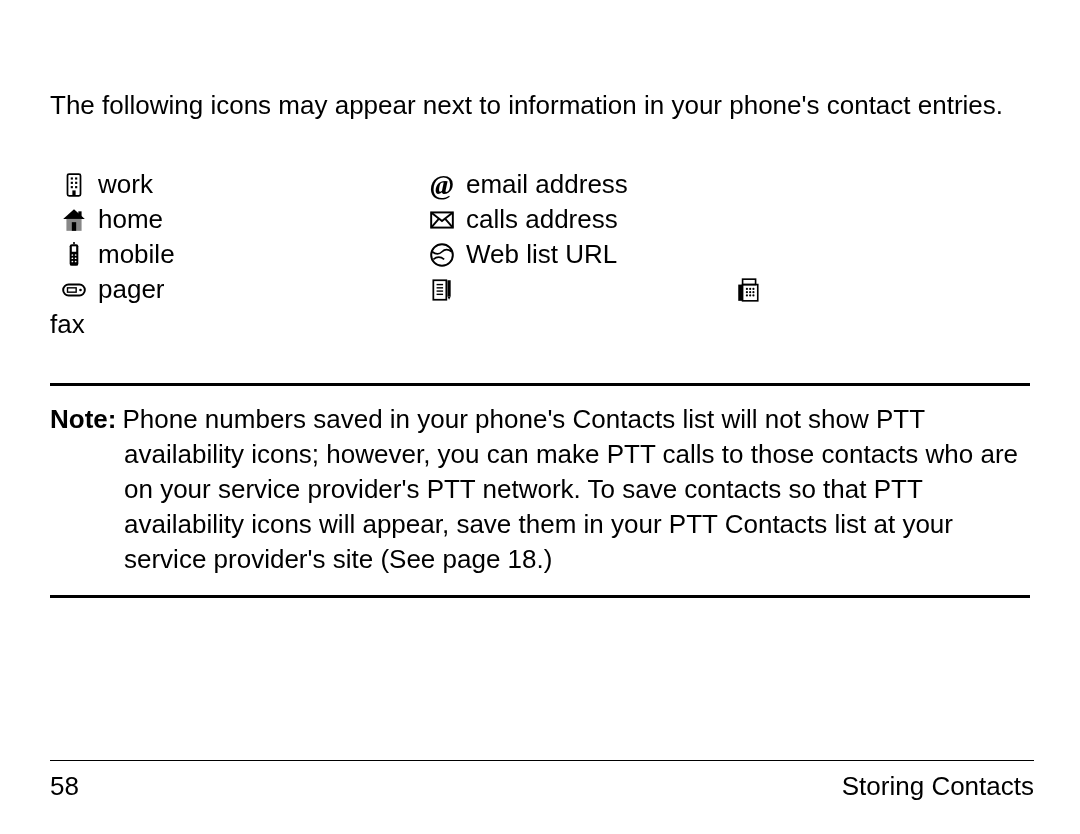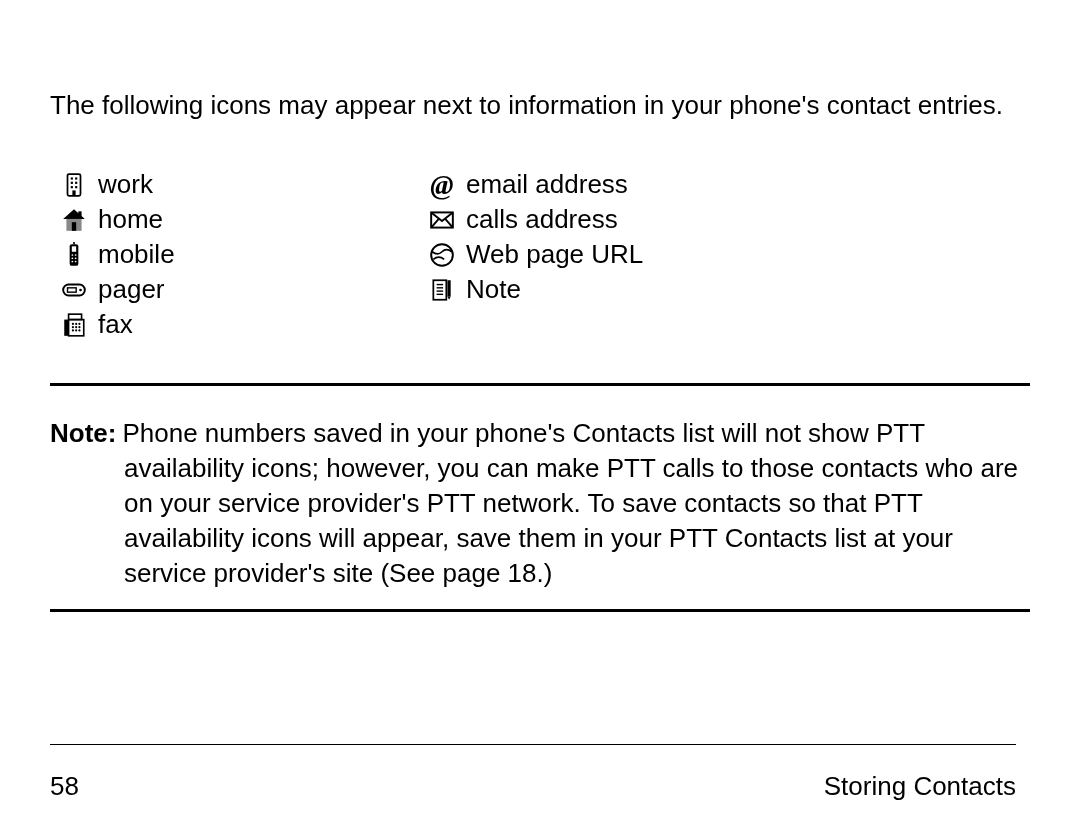--- a/index.html
+++ b/index.html
@@ -28,43 +28,43 @@
       justify-content: center;
       align-items: center;
     }
     .icon-cell svg {
       width: 26px;
       height: 26px;
     }
     .note-block {
       border-top: 3px solid #000;
       border-bottom: 3px solid #000;
-      padding: 30px 0 18px 0;
+      padding: 16px 0 18px 0;
       margin-bottom: 120px;
     }
     .note-line {
       display: flex;
     }
     .note-label {
       font-weight: bold;
       white-space: nowrap;
       margin-right: 6px;
     }
     .note-indent {
       padding-left: 74px;
     }
     .footer {
       position: absolute;
       left: 50px;
-      right: 64px;
+      right: 46px;
       bottom: 30px;
       display: flex;
       justify-content: space-between;
       border-top: 1px solid #000;
-      padding-top: 24px;
+      padding-top: 8px;
     }
     .at-icon {
       font-family: Georgia, 'Times New Roman', serif;
       font-style: italic;
       font-weight: bold;
       font-size: 28px;
       line-height: 1;
     }
   </style>
 </head>
@@ -128,21 +128,21 @@
   </div>
   <div>mobile</div>
 
   <div class="icon-cell">
     <svg viewBox="0 0 24 24">
         <circle cx="12" cy="12" r="10" stroke="#000" stroke-width="1.8" fill="none"></circle>
         <path d="M3,9 Q8,13 12,9 Q16,5 21,9" stroke="#000" stroke-width="1.6" fill="none"></path>
         <path d="M4,16 Q9,12 14,16" stroke="#000" stroke-width="1.6" fill="none"></path>
       </svg>
   </div>
-  <div>Web page URL</div>
+  <div>Web list URL</div>
 
   <div class="icon-cell">
     <svg viewBox="0 0 24 24">
         <rect x="2" y="7" width="20" height="10" rx="5" stroke="#000" stroke-width="1.8" fill="none"></rect>
         <rect x="6" y="10" width="8" height="4" stroke="#000" stroke-width="1.3" fill="none"></rect>
         <circle cx="18" cy="12" r="1.2" fill="#000"></circle>
       </svg>
   </div>
   <div>pager</div>
 
@@ -150,21 +150,20 @@
     <svg viewBox="0 0 24 24">
         <rect x="4" y="3" width="12" height="18" stroke="#000" stroke-width="1.6" fill="none"></rect>
         <line x1="7" y1="7" x2="13" y2="7" stroke="#000" stroke-width="1.3"></line>
         <line x1="7" y1="10" x2="13" y2="10" stroke="#000" stroke-width="1.3"></line>
         <line x1="7" y1="13" x2="13" y2="13" stroke="#000" stroke-width="1.3"></line>
         <line x1="7" y1="16" x2="13" y2="16" stroke="#000" stroke-width="1.3"></line>
         <rect x="17" y="3" width="3" height="15" fill="#000"></rect>
         <polygon points="17,18 20,18 18.5,21" fill="#000"></polygon>
       </svg>
   </div>
-  <div>Note</div>
 
   <div class="icon-cell">
     <svg viewBox="0 0 24 24">
         <rect x="7" y="2" width="12" height="5" stroke="#000" stroke-width="1.5" fill="none"></rect>
         <rect x="3" y="7" width="4" height="15" fill="#000"></rect>
         <rect x="7" y="7" width="14" height="15" stroke="#000" stroke-width="1.5" fill="none"></rect>
         <circle cx="11" cy="11" r="1" fill="#000"></circle>
         <circle cx="14" cy="11" r="1" fill="#000"></circle>
         <circle cx="17" cy="11" r="1" fill="#000"></circle>
         <circle cx="11" cy="14" r="1" fill="#000"></circle>

